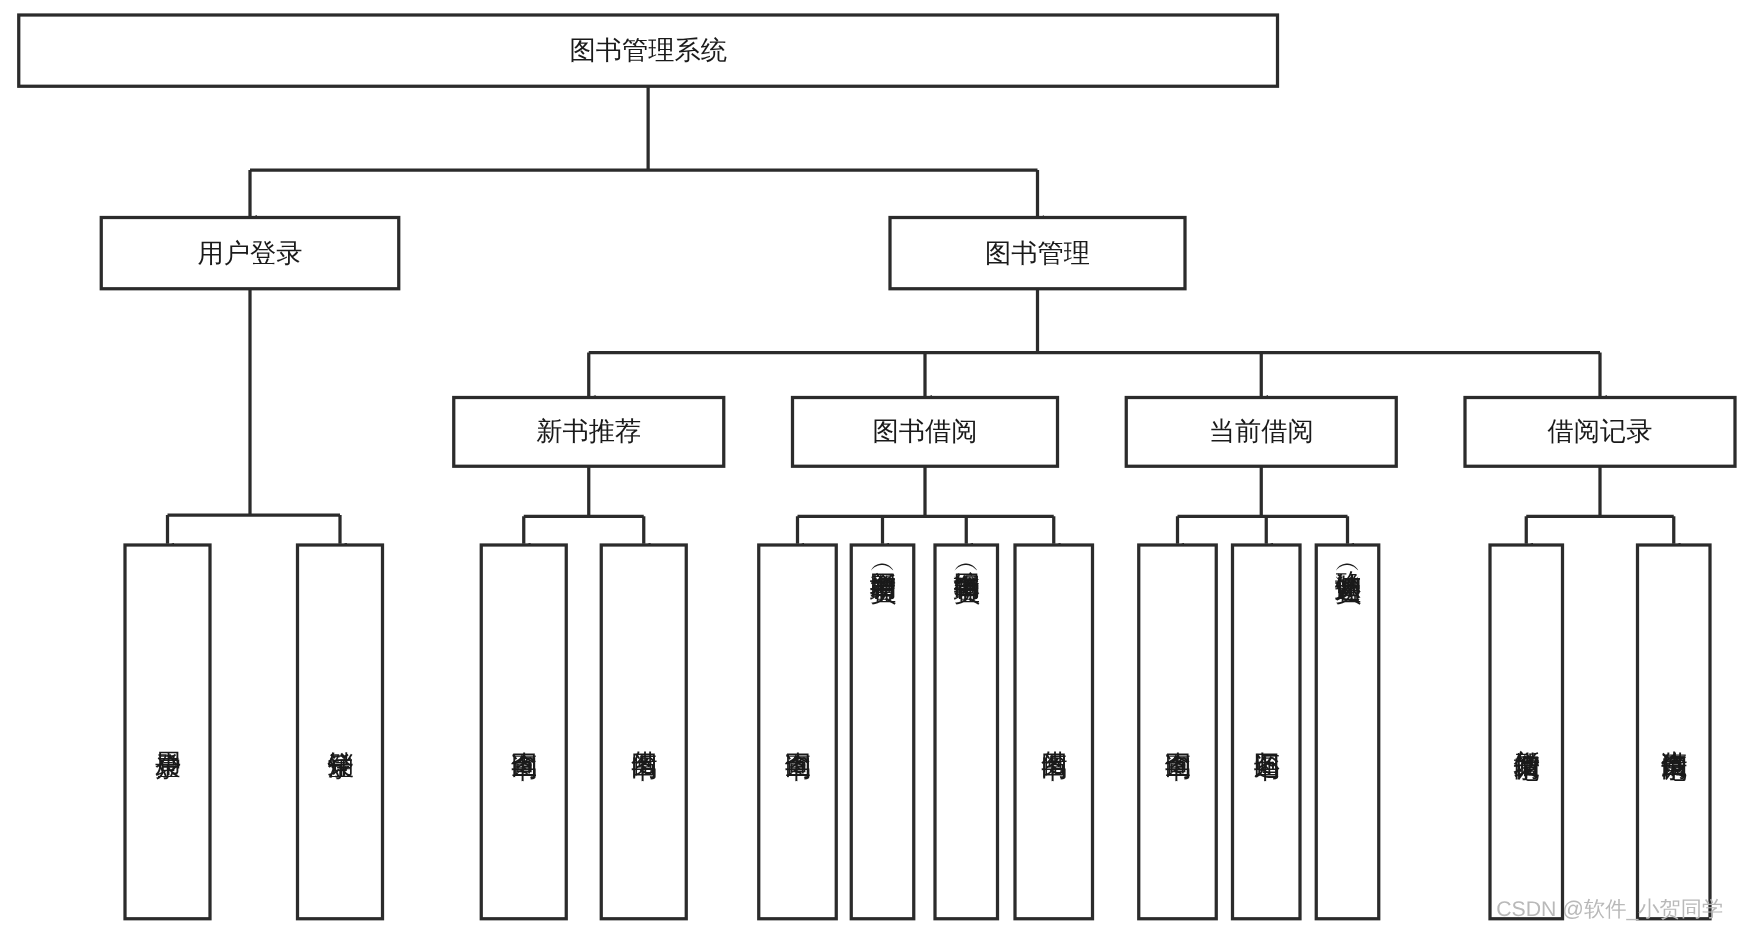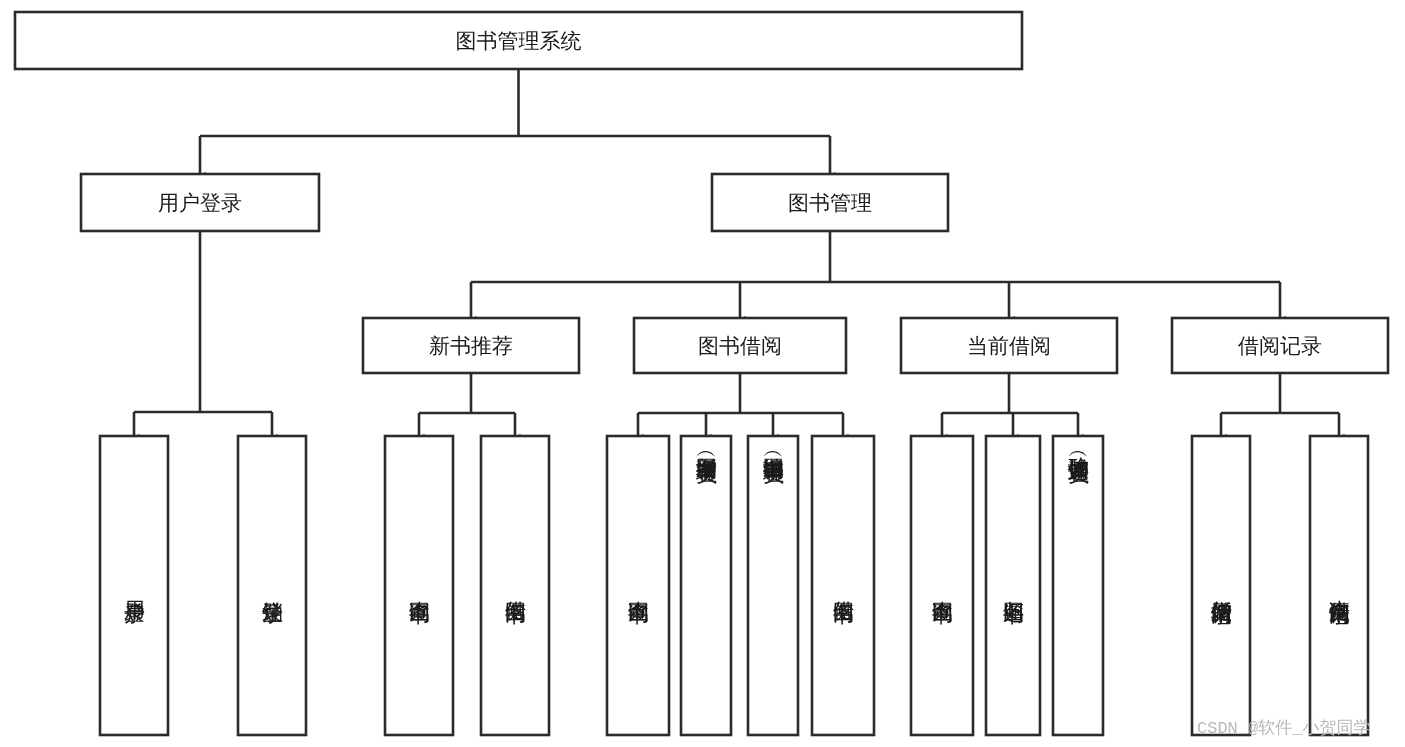--- a/index.html
+++ b/index.html
@@ -56,21 +56,21 @@
     height: 100%;
     width: 100%;
     box-sizing: border-box;
   }
   .vlabel-wrap {
     position: absolute;
     display: block;
   }
   .watermark {
     position: absolute;
-    font-family: Liberation Mono, monospace;
+    font-family: Liberation Sans, sans-serif;
     font-size: 17px;
     color: #b9b9b9;
     white-space: nowrap;
     user-select: none;
   }
 </style>
 </head>
 <body>
 
 <svg id="diagram" viewBox="0 0 1405 747" xmlns="http://www.w3.org/2000/svg">

